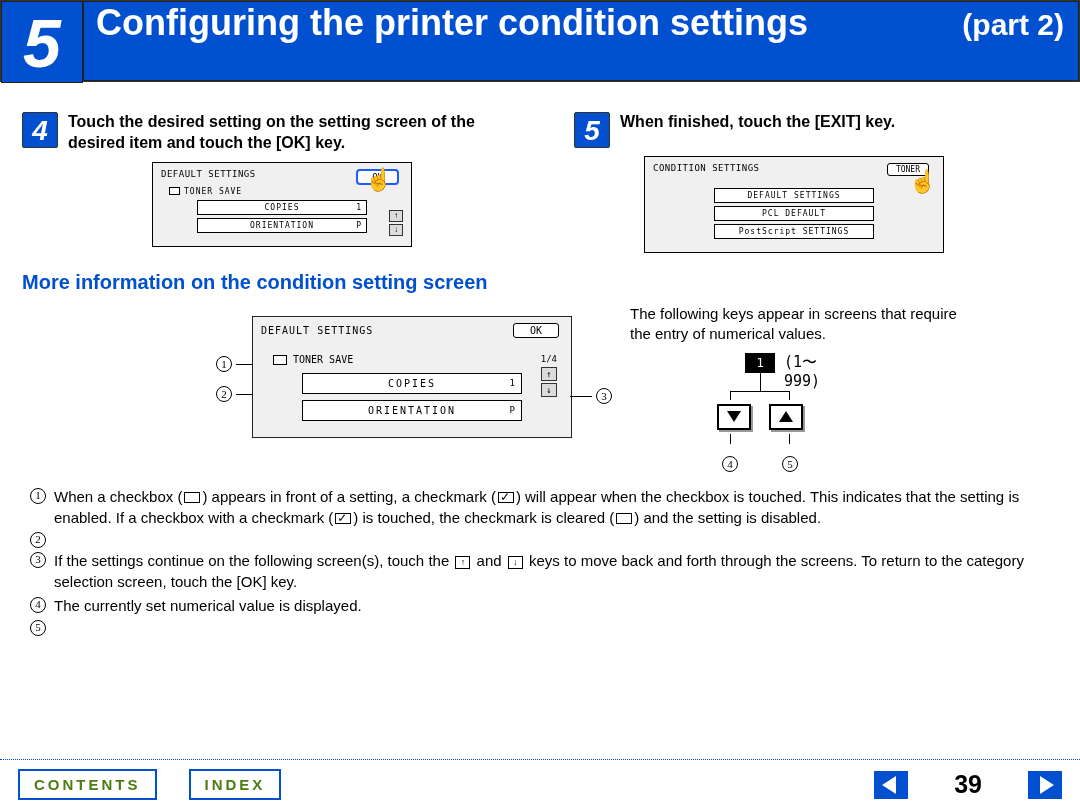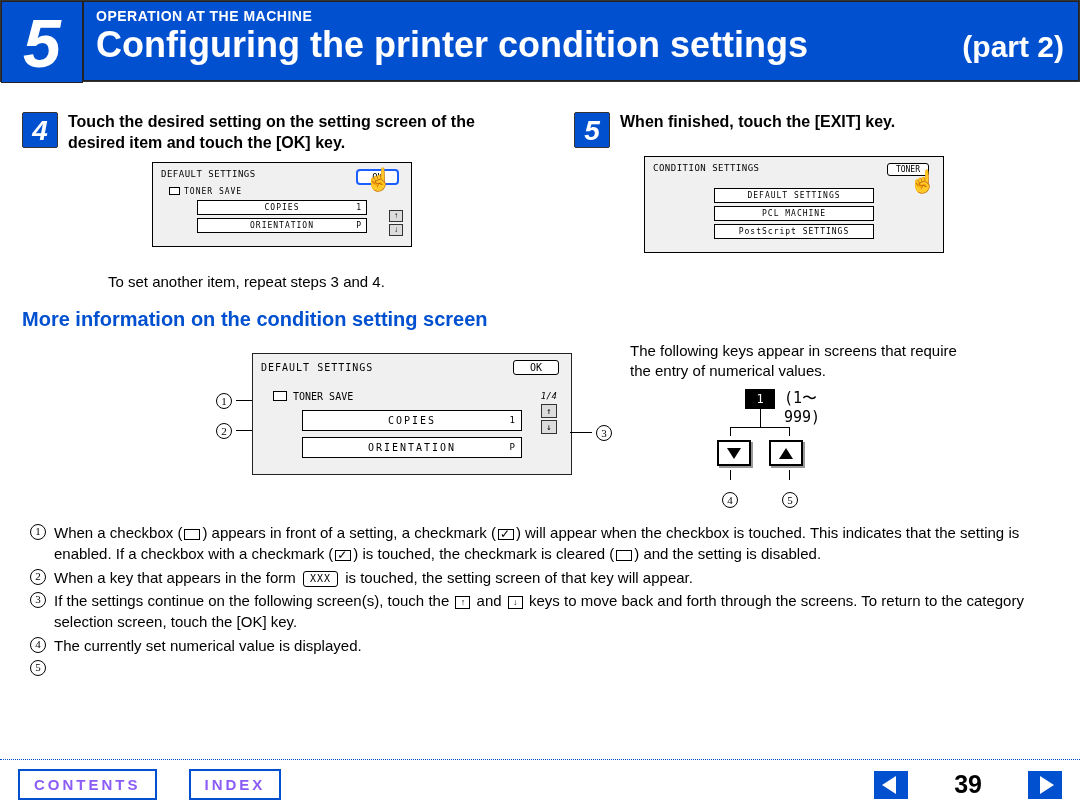--- a/index.html
+++ b/index.html
@@ -41,21 +41,21 @@
 
 .detail-area { display: flex; margin: 10px 22px 0 22px; gap: 28px; align-items: flex-start; }
 .detail-screen-wrap { position: relative; margin-left: 230px; margin-top: 12px; }
 .detail-screen { width: 320px; border: 1px solid #222; background: #f0f0f0; font-family: monospace; font-size: 10px; padding: 8px 8px 10px 8px; position: relative; }
 .ds-title { font-size: 10px; letter-spacing: 1px; }
 .ds-ok { position: absolute; right: 12px; top: 6px; border: 1px solid #000; border-radius: 3px; padding: 1px 16px; font-size: 10px; background: #fff; }
 .ds-body { margin-top: 18px; position: relative; }
 .ds-cb-row { display: flex; align-items: center; gap: 6px; margin: 6px 0 8px 12px; }
 .ds-row { border: 1px solid #000; background: #fff; margin: 6px auto; width: 220px; padding: 4px 0; text-align: center; letter-spacing: 2px; position: relative; }
 .ds-val { position: absolute; right: 6px; top: 4px; font-size: 9px; letter-spacing: 0; }
-.ds-right-col { position: absolute; right: 6px; top: 0; text-align: center; font-size: 9px; font-style: italic; }
+.ds-right-col { position: absolute; right: 6px; top: 0; text-align: center; font-size: 9px; }
 .ds-page { margin-bottom: 3px; }
 .ds-arr { width: 16px; height: 14px; border: 1px solid #333; font-size: 9px; line-height: 12px; margin: 2px auto; background: #dcdcdc; }
 
 .callout-num { width: 16px; height: 16px; border: 1.3px solid #000; border-radius: 50%; display: inline-flex; align-items: center; justify-content: center; font-size: 11px; font-family: serif; }
 .callout-left { position: absolute; left: -36px; display: flex; align-items: center; gap: 4px; }
 .callout-line { height: 1px; background: #000; width: 22px; }
 .callout1 { top: 40px; }
 .callout2 { top: 70px; }
 .callout3-wrap { position: absolute; right: -40px; top: 72px; display: flex; align-items: center; gap: 4px; }
 
@@ -79,34 +79,33 @@
 .sym-check::after { content: "✓"; position: absolute; left: 1px; top: -4px; font-size: 12px; }
 .sym-xxx { display: inline-block; border: 1.3px solid #000; border-radius: 3px; padding: 0 6px; font-family: monospace; font-size: 10px; letter-spacing: 1px; line-height: 14px; vertical-align: middle; margin: 0 3px; }
 .sym-arrowkey { display: inline-block; width: 15px; height: 13px; border: 1.3px solid #000; vertical-align: middle; font-size: 9px; line-height: 11px; text-align: center; margin: 0 2px; }
 .sym-tri-up { display: inline-block; width: 15px; height: 13px; border: 1.3px solid #000; vertical-align: middle; position: relative; margin: 0 2px; }
 .sym-tri-up::after { content: ""; position: absolute; left: 3px; top: 4px; width: 0; height: 0; border-left: 4px solid transparent; border-right: 4px solid transparent; border-bottom: 6px solid #000; }
 .sym-tri-dn { display: inline-block; width: 15px; height: 13px; border: 1.3px solid #000; vertical-align: middle; position: relative; margin: 0 2px; }
 .sym-tri-dn::after { content: ""; position: absolute; left: 3px; top: 3px; width: 0; height: 0; border-left: 4px solid transparent; border-right: 4px solid transparent; border-top: 6px solid #000; }
 
 
 .footer { position: absolute; left: 0; bottom: 0; width: 100%; height: 50px; border-top: 1px dotted #0050d0; display: flex; align-items: center; padding: 0 18px; gap: 32px; }
-.footer-btn { border: 2px solid #0050d0; color: #8b5cf6; font-weight: bold; letter-spacing: 3px; padding: 5px 14px; font-size: 15px; }
+.footer-btn { border: 2px solid #0050d0; color: #4d7c0f; font-weight: bold; letter-spacing: 3px; padding: 5px 14px; font-size: 15px; }
 .footer-spacer { flex: 1; }
 .footer-arrow { width: 34px; height: 28px; background: #0050d0; position: relative; }
 .footer-arrow.left::after { content: ""; position: absolute; left: 8px; top: 5px; width: 0; height: 0; border-right: 14px solid #fff; border-top: 9px solid transparent; border-bottom: 9px solid transparent; }
 .footer-arrow.right::after { content: ""; position: absolute; right: 8px; top: 5px; width: 0; height: 0; border-left: 14px solid #fff; border-top: 9px solid transparent; border-bottom: 9px solid transparent; }
 .footer-page { font-size: 25px; font-weight: bold; padding: 0 14px; }
 </style>
 </head>
 <body>
 
 <div class="header-banner">
   <div class="header-num-box">5</div>
   <div class="header-right">
-    <div class="header-small">OPERATION AT THE MACHINE</div>
     <div class="header-title-row">
       <div class="header-title">Configuring the printer condition settings</div>
       <div class="header-part">(part 2)</div>
     </div>
   </div>
 </div>
 
 <div class="step-row">
 
   <div style="width:520px;">
@@ -128,35 +127,34 @@
       </div>
       <div class="mini-row" style="width:170px; position:relative;">
         <span>ORIENTATION</span>
         <span style="position:absolute;right:4px;">P</span>
       </div>
       <div class="mini-arrow-group">
         <div class="mini-up">↑</div>
         <div class="mini-down">↓</div>
       </div>
     </div>
-    <div class="followup">To set another item, repeat steps 3 and 4.</div>
   </div>
 
   <div style="width:480px;">
     <div class="step">
       <div class="step-num">5</div>
       <div class="step-text">When finished, touch the [EXIT] key.</div>
     </div>
     <div class="mini-screen mini5">
       <span class="mini-title">CONDITION SETTINGS</span>
       <span style="position:absolute;right:14px;top:6px;border:1px solid #000;border-radius:3px;padding:1px 8px;font-family:monospace;font-size:8px;background:#fff;">TONER</span>
       <span style="position:absolute;right:6px;top:12px;font-size:22px;">☝</span>
       <div style="height:12px;"></div>
       <div class="mini-row" style="width:160px;">DEFAULT SETTINGS</div>
-      <div class="mini-row" style="width:160px;">PCL MACHINE</div>
+      <div class="mini-row" style="width:160px;">PCL DEFAULT</div>
       <div class="mini-row" style="width:160px;">PostScript SETTINGS</div>
     </div>
   </div>
 </div>
 
 <div class="more-info">More information on the condition setting screen</div>
 
 <div class="detail-area">
   <div class="detail-screen-wrap">
     <div class="callout-left callout1">
@@ -231,23 +229,20 @@
 
 <div class="desc-block">
   <div class="desc-row">
     <span class="callout-num">1</span>
     <div>
       <span>When a checkbox (</span><span class="sym-box"></span><span>) appears in front of a setting, a checkmark (</span><span class="sym-box sym-check"></span><span>) will appear when the checkbox is touched. This indicates that the setting is enabled. If a checkbox with a checkmark (</span><span class="sym-box sym-check"></span><span>) is touched, the checkmark is cleared (</span><span class="sym-box"></span><span>) and the setting is disabled.</span>
     </div>
   </div>
   <div class="desc-row">
     <span class="callout-num">2</span>
-    <div>
-      <span>When a key that appears in the form </span><span class="sym-xxx">XXX</span><span> is touched, the setting screen of that key will appear.</span>
-    </div>
   </div>
   <div class="desc-row">
     <span class="callout-num">3</span>
     <div>
       <span>If the settings continue on the following screen(s), touch the </span><span class="sym-arrowkey">↑</span><span> and </span><span class="sym-arrowkey">↓</span><span> keys to move back and forth through the screens. To return to the category selection screen, touch the [OK] key.</span>
     </div>
   </div>
   <div class="desc-row">
     <span class="callout-num">4</span>
     <div>The currently set numerical value is displayed.</div>

